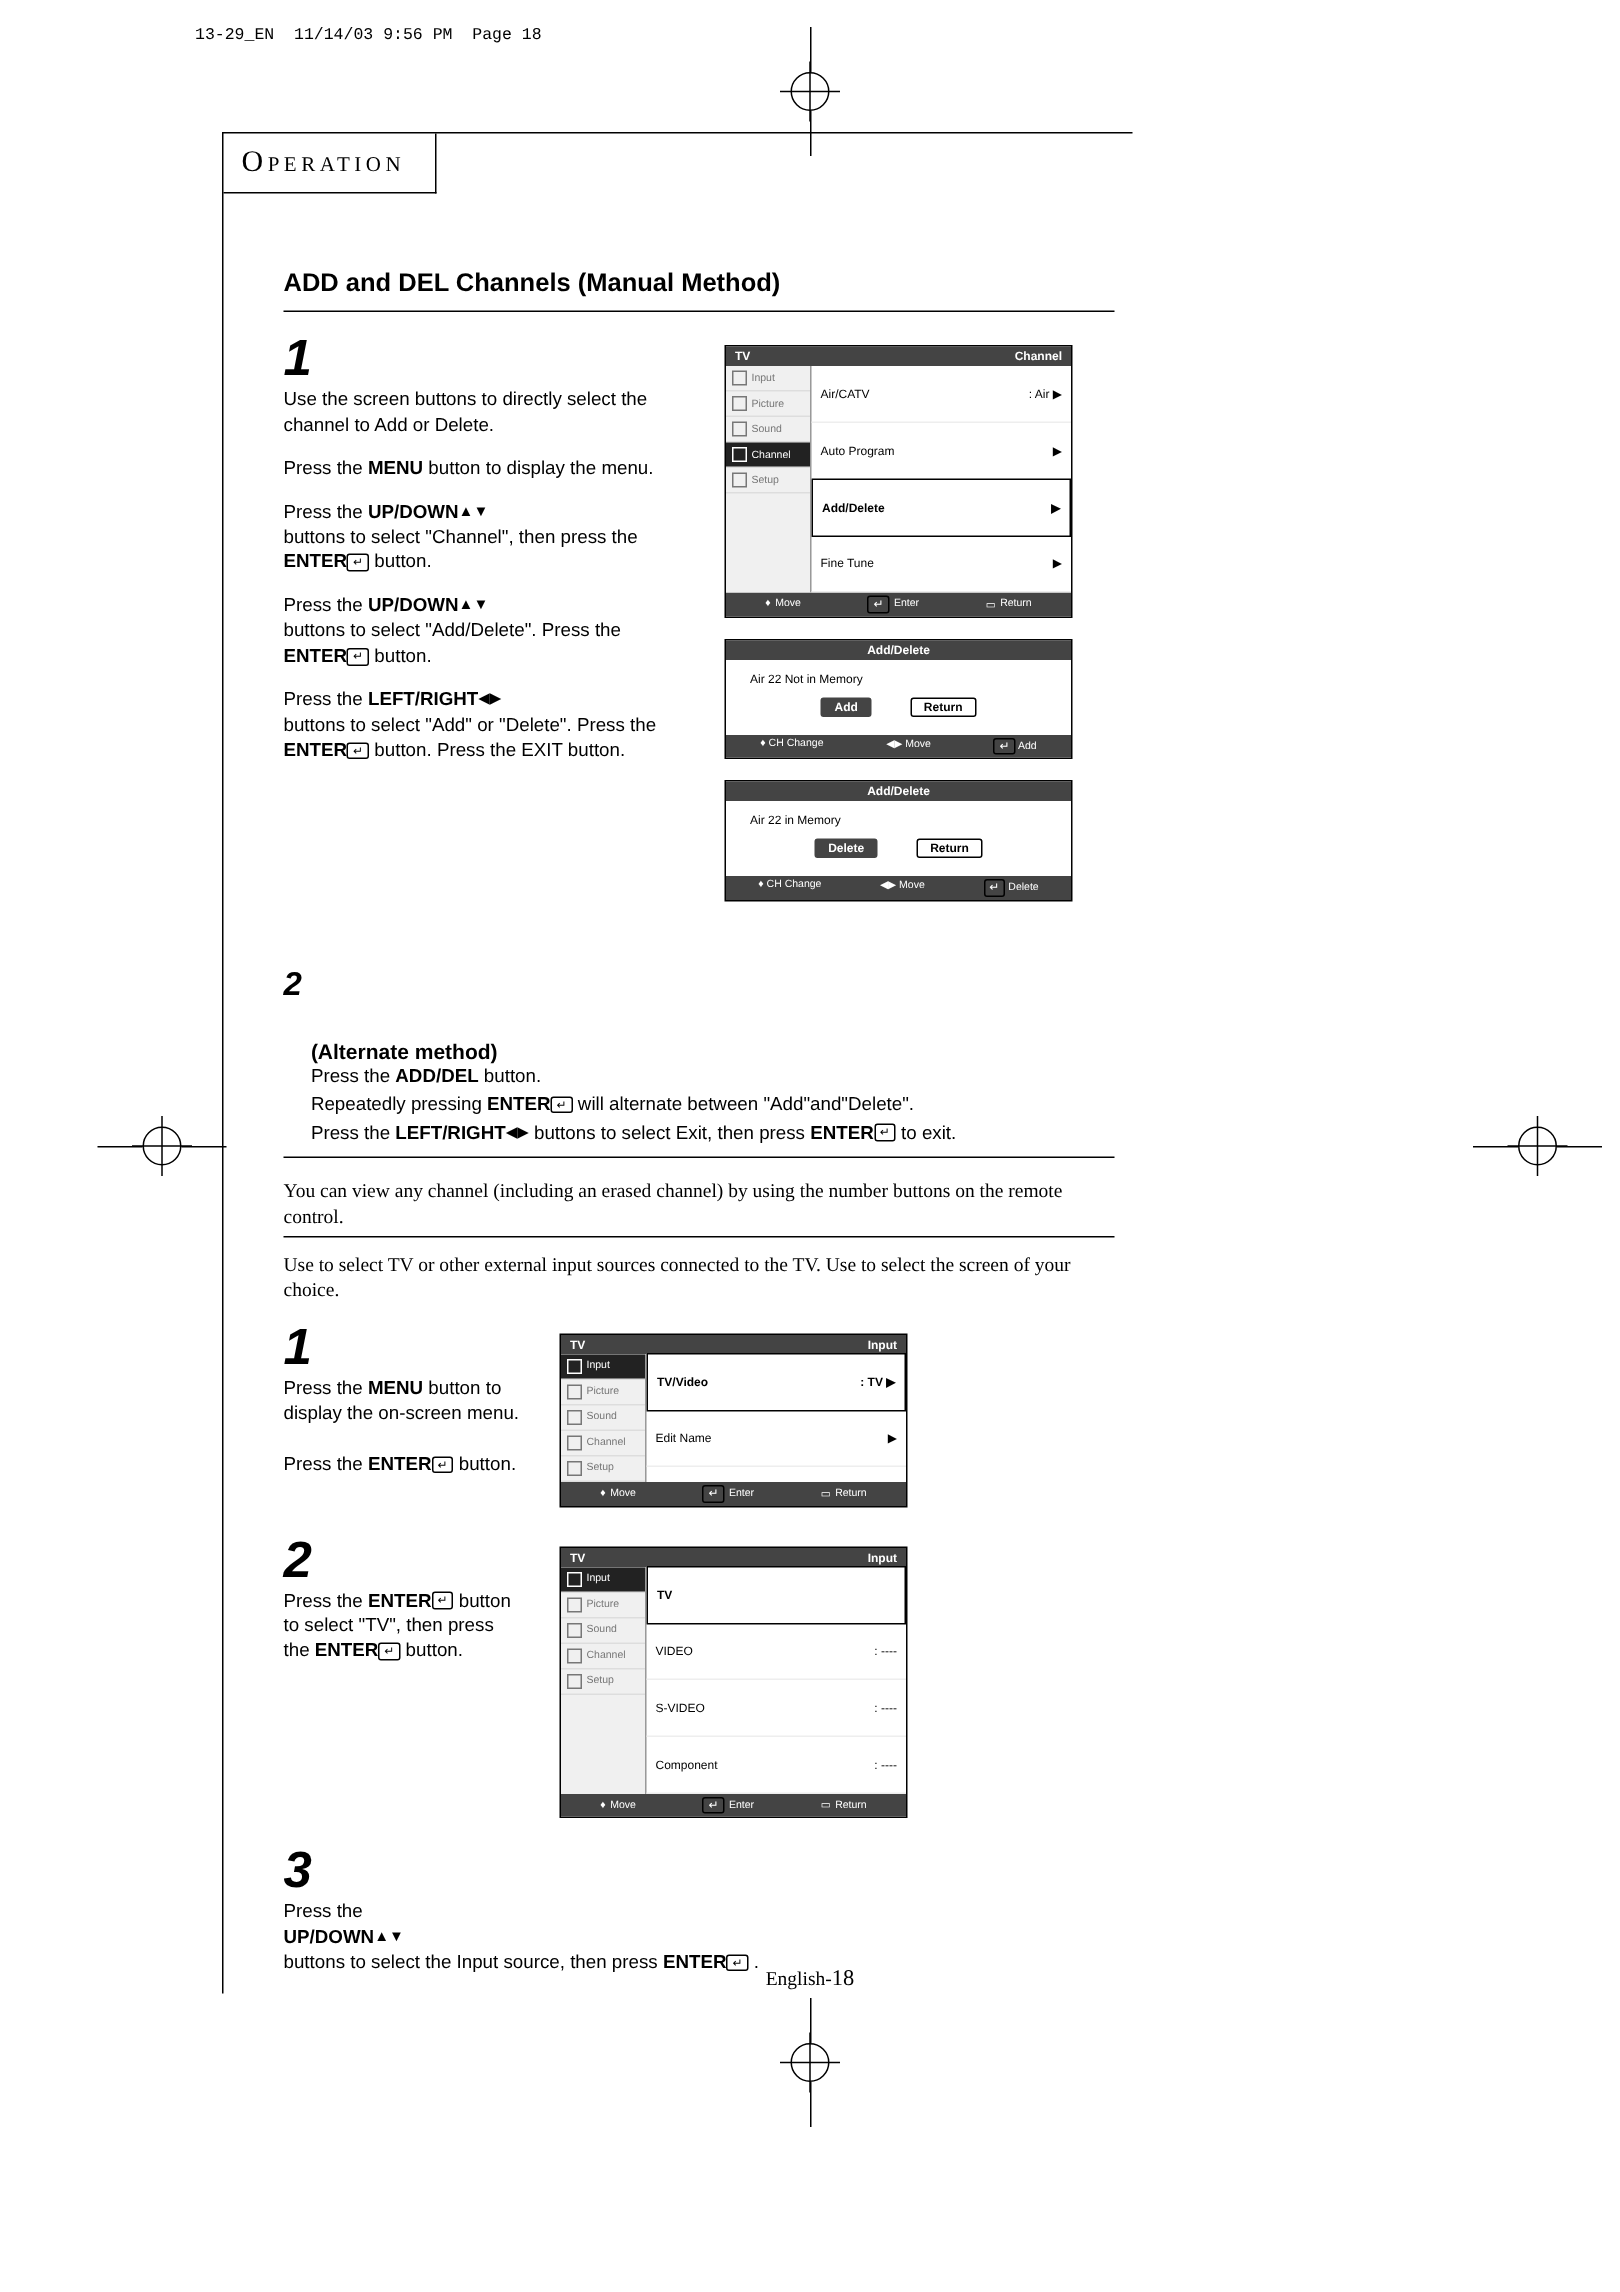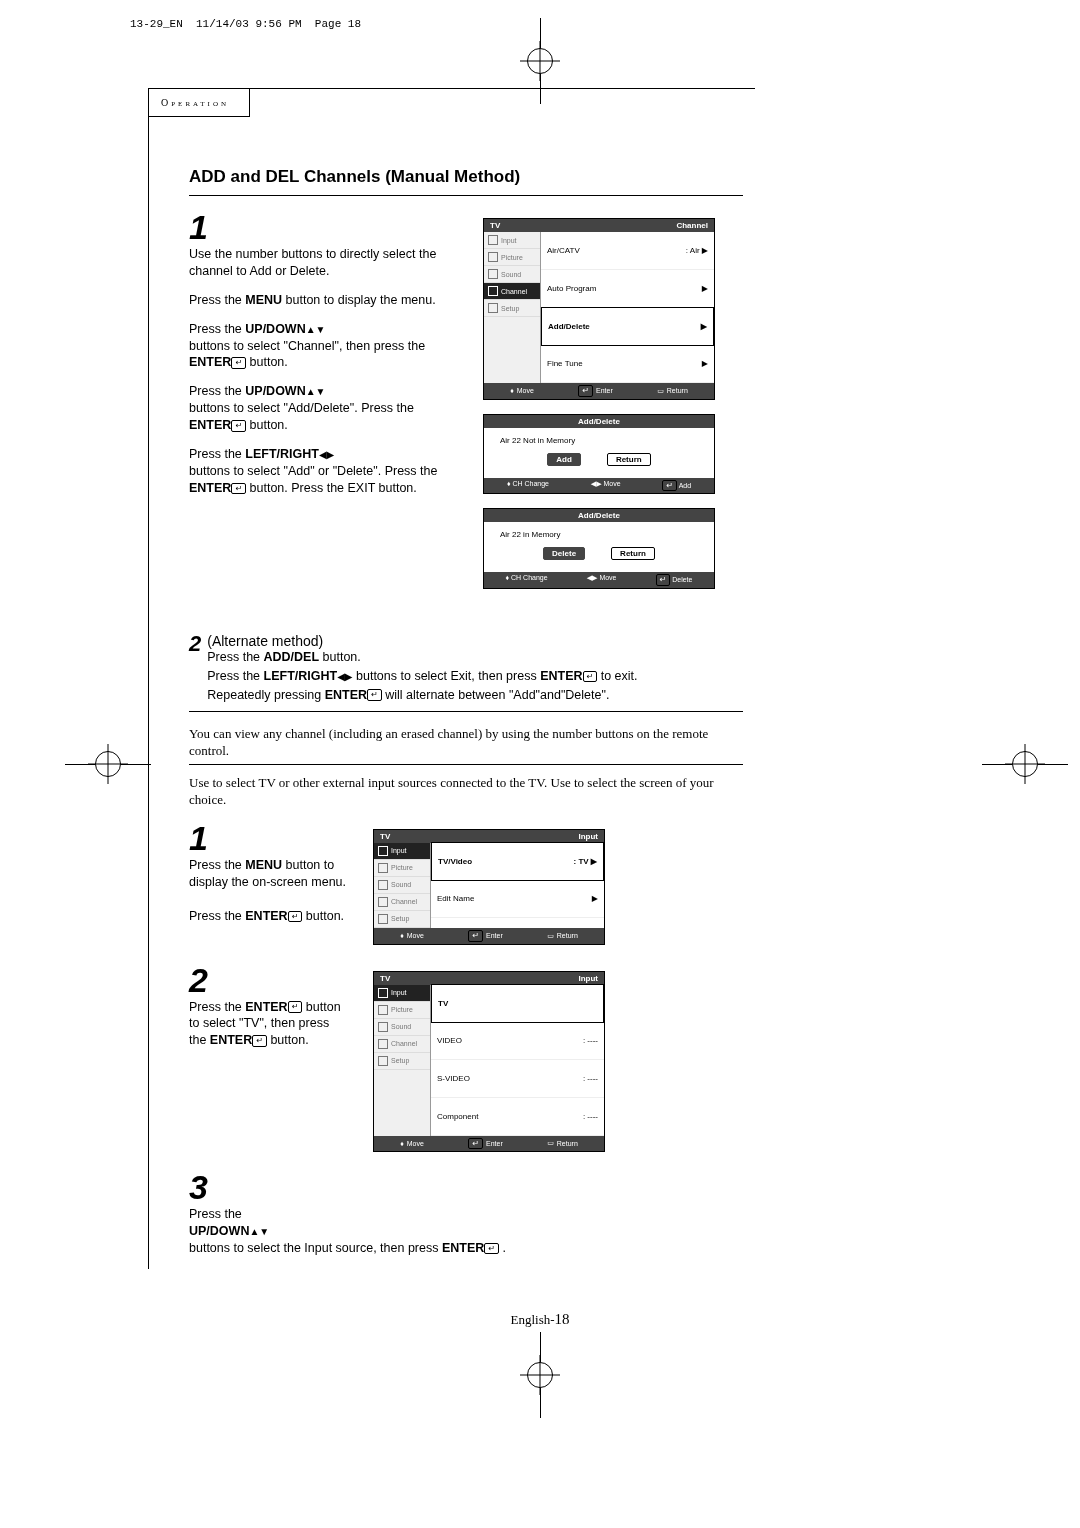--- a/index.html
+++ b/index.html
@@ -58,21 +58,21 @@
     border: 1px solid #000;
     border-right: none;
     border-bottom: none;
     padding: 0;
   }
   .section-header-box {
     display: inline-block;
     border-right: 1px solid #000;
     border-bottom: 1px solid #000;
     padding: 8px 20px 8px 12px;
-    font-size: 10px;
+    font-size: 20px;
     letter-spacing: 3px;
     font-variant: small-caps;
     font-family: Georgia, 'Times New Roman', serif;
   }
   .content {
     padding: 50px 12px 0 40px;
   }
   .subtitle {
     font-weight: bold;
     font-size: 17px;
@@ -150,21 +150,21 @@
     border:1px solid #000; width:230px; margin-bottom:14px;
     font-size:8px; font-family:Arial,sans-serif;
   }
   .mini-head { text-align:center; background:#444; color:#fff; padding:2px; font-weight:bold;}
   .mini-body { padding:6px; }
   .mini-line { padding:2px 10px; }
   .mini-btns { display:flex; gap:26px; justify-content:center; padding:6px 0;}
   .mini-foot { display:flex; justify-content:space-around; background:#444; color:#fff; padding:2px; font-size:7px;}
   .alt-row { display:flex; align-items:flex-start; gap:6px; margin-top:30px;}
   .alt-num { font-size:22px; font-weight:900; font-style:italic; font-family:Arial,sans-serif; line-height:1;}
-  .alt-label { font-weight:normal; font-size:14px; }
+  .alt-label { font-weight:bold; font-size:14px;margin-top:48px; }
   .note-para {
     font-family: Georgia, 'Times New Roman', serif;
     font-size: 13px; line-height:1.3; margin: 14px 0 4px 0;
   }
   .big-title {
     font-family: Arial, sans-serif;
     font-size: 28px; font-weight: 900; margin: 18px 0 2px 0;
   }
   .footer-page {
     position:absolute; bottom:200px; left:50%; transform:translateX(-50%);
@@ -203,21 +203,21 @@
     <div class="section-header-box">Operation</div>
 
     <div class="content">
 
       <div class="subtitle">ADD and DEL Channels (Manual Method)</div>
       <div class="hr-line"></div>
 
       <div class="two-col">
         <div class="left-col">
           <div class="stepnum">1</div>
-          <div class="para">Use the number buttons to directly select the channel to Add or Delete.</div>
+          <div class="para">Use the screen buttons to directly select the channel to Add or Delete.</div>
           <div class="para">
             <span>Press the </span><b>MENU</b><span> button to display the menu.</span>
           </div>
           <div class="para">
             <span>Press the </span><b>UP/DOWN</b><span class="tri">▲▼</span><br>
             <span> buttons to select "Channel", then press the </span><b>ENTER</b><span class="icon-enter">↵</span><span> button.</span>
           </div>
           <div class="para">
             <span>Press the </span><b>UP/DOWN</b><span class="tri">▲▼</span><br>
             <span> buttons to select "Add/Delete". Press the </span><b>ENTER</b><span class="icon-enter">↵</span><span> button.</span>
@@ -322,24 +322,24 @@
       </div>
 
       <div class="alt-row">
         <div class="alt-num">2</div>
         <div>
           <div class="alt-label">(Alternate method)</div>
           <div class="para" style="margin-bottom:2px;">
             <span>Press the </span><b>ADD/DEL</b><span> button.</span>
           </div>
           <div class="para" style="margin-bottom:2px;">
+            <span>Repeatedly pressing </span><b>ENTER</b><span class="icon-enter">↵</span><span> will alternate between "Add"and"Delete".</span>
+          </div>
+          <div class="para" style="margin-bottom:2px;">
             <span>Press the </span><b>LEFT/RIGHT</b><span class="tri">◀▶</span><span> buttons to select Exit, then press </span><b>ENTER</b><span class="icon-enter">↵</span><span> to exit.</span>
-          </div>
-          <div class="para" style="margin-bottom:2px;">
-            <span>Repeatedly pressing </span><b>ENTER</b><span class="icon-enter">↵</span><span> will alternate between "Add"and"Delete".</span>
           </div>
         </div>
       </div>
       <div class="hr-line" style="margin-top:6px;"></div>
       <div class="note-para">You can view any channel (including an erased channel) by using the number buttons on the remote control.</div>
 
       <div class="hr-line"></div>
       <div class="note-para" style="margin-top:0;">Use to select TV or other external input sources connected to the TV. Use to select the screen of your choice.</div>
 
       <div class="two-col" style="margin-top:8px;">

